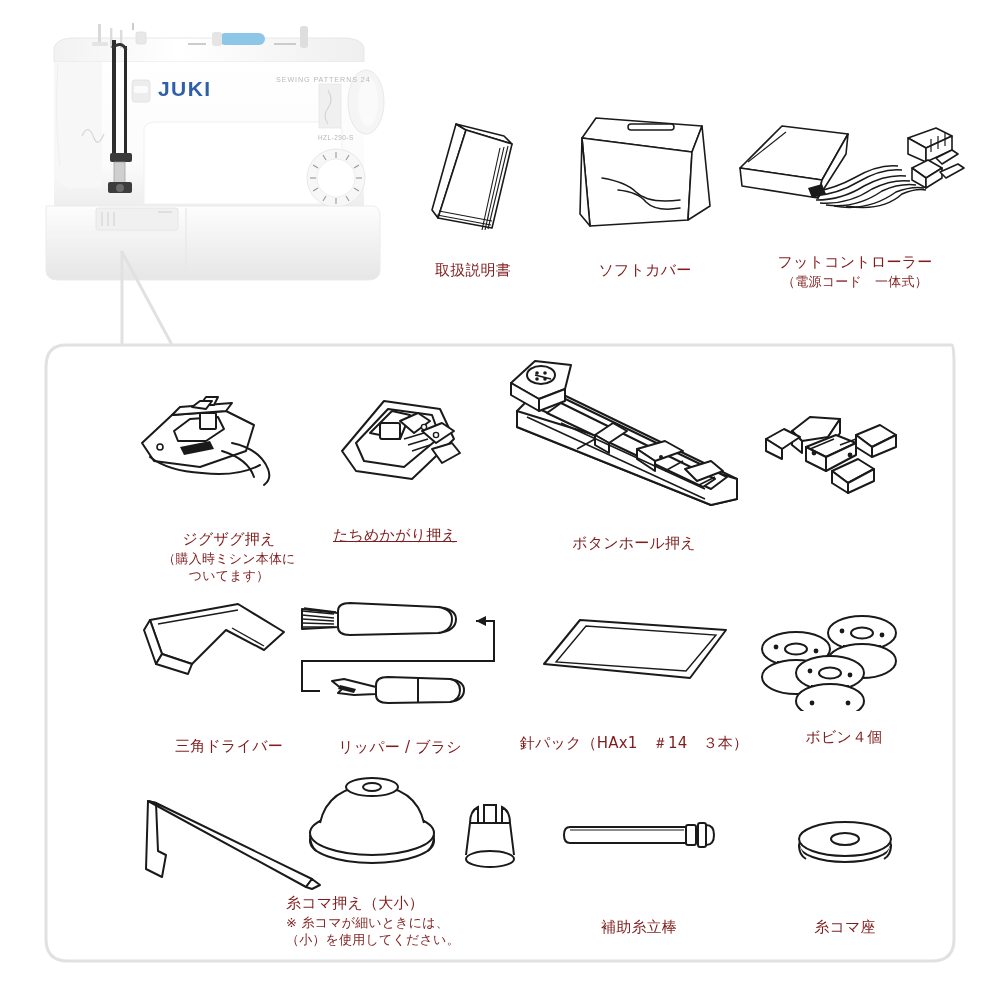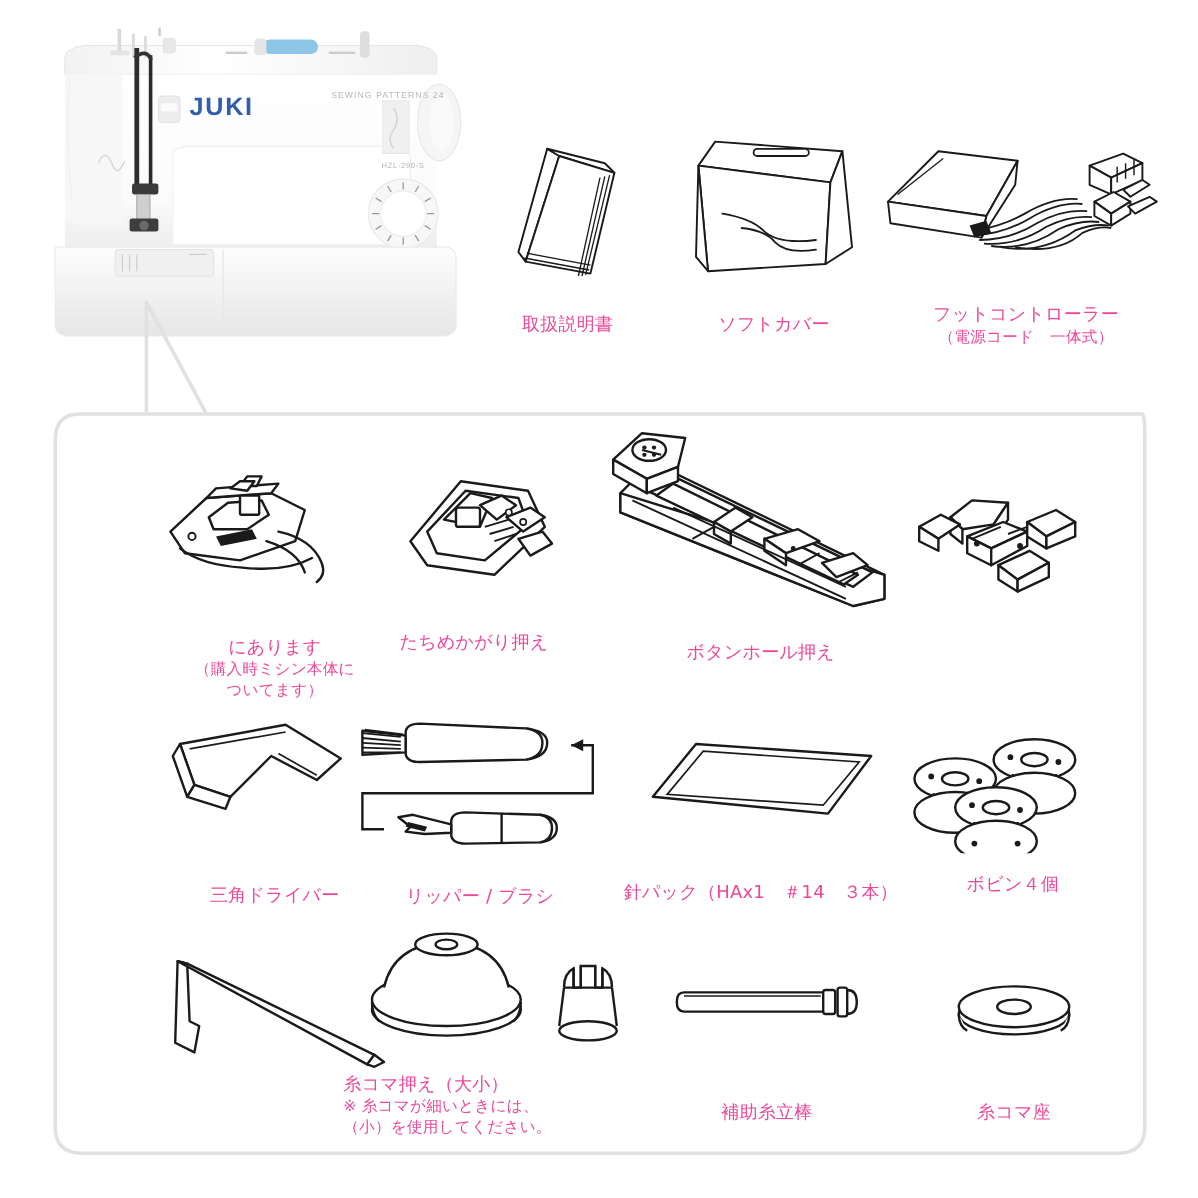--- a/index.html
+++ b/index.html
@@ -17,21 +17,21 @@
     height: 998px;
     background: #ffffff;
     overflow: hidden;
   }
 
   
   .abs { position: absolute; }
   .cap {
     position: absolute;
     text-align: center;
-    color: #ec4899;
+    color: #7f1d1d;
     font-size: 15px;
     line-height: 1.35;
     letter-spacing: 0.2px;
     white-space: pre-line;
     font-family: "DejaVu Sans", "Liberation Sans", sans-serif;
   }
   .cap-sub {
     display: block;
     font-size: 13px;
     line-height: 1.35;
@@ -296,21 +296,21 @@
           <path d="M118 52 q28 6 36 26 q4 10 -4 16"></path>
           <path d="M108 60 q26 8 32 26"></path>
           <path d="M36 66 q18 14 52 16 q36 4 58 -8"></path>
         </g>
         <g fill="#1a1a1a">
           <path d="M66 56 L96 50 L100 58 L70 64 Z"></path>
         </g>
         <circle cx="46" cy="56" r="3" fill="#ffffff" stroke="#1a1a1a" stroke-width="1.6"></circle>
       </svg>
       <div class="cap" style="left:0; top:118px; width:230px;">
-        <span>にあります</span>
+        <span>ジグザグ押え</span>
         <span class="cap-sub">（購入時ミシン本体に
 ついてます）</span>
       </div>
     </div>
 
     <div class="item" style="left:240px; top:44px; width:222px; height:150px;">
       <svg class="art" width="222" height="110" viewBox="0 0 222 110">
         <g fill="#ffffff" stroke="#1a1a1a" stroke-width="2" stroke-linejoin="round">
           <path d="M58 64 L100 14 L156 22 L170 52 L128 92 L72 84 Z"></path>
           <path d="M72 56 L104 22 L148 28 L156 50 L120 80 L80 74 Z"></path>
@@ -321,21 +321,21 @@
           <path d="M148 62 L168 56 L176 66 L158 76 Z"></path>
         </g>
         <g fill="none" stroke="#1a1a1a" stroke-width="1.6">
           <path d="M120 52 L140 46"></path>
           <path d="M124 58 L144 52"></path>
           <path d="M128 64 L146 58"></path>
         </g>
         <circle cx="140" cy="40" r="2.6" fill="#ffffff" stroke="#1a1a1a" stroke-width="1.4"></circle>
         <circle cx="152" cy="48" r="2.6" fill="#ffffff" stroke="#1a1a1a" stroke-width="1.4"></circle>
       </svg>
-      <div class="cap" style="left:0; top:118px; width:222px;">
+      <div class="cap" style="left:0; top:118px; width:222px;text-decoration:underline;">
         <span>たちめかがり押え</span>
       </div>
     </div>
 
     <div class="item" style="left:455px; top:10px; width:270px; height:190px;">
       <svg class="art" width="270" height="160" viewBox="0 0 270 160">
         <g fill="#ffffff" stroke="#1a1a1a" stroke-width="2" stroke-linejoin="round">
 
           <path d="M18 58 L44 32 L238 126 L238 146 L212 152 L18 74 Z"></path>
           <path d="M18 58 L18 74 L212 152 L238 146 L238 126 Z"></path>

